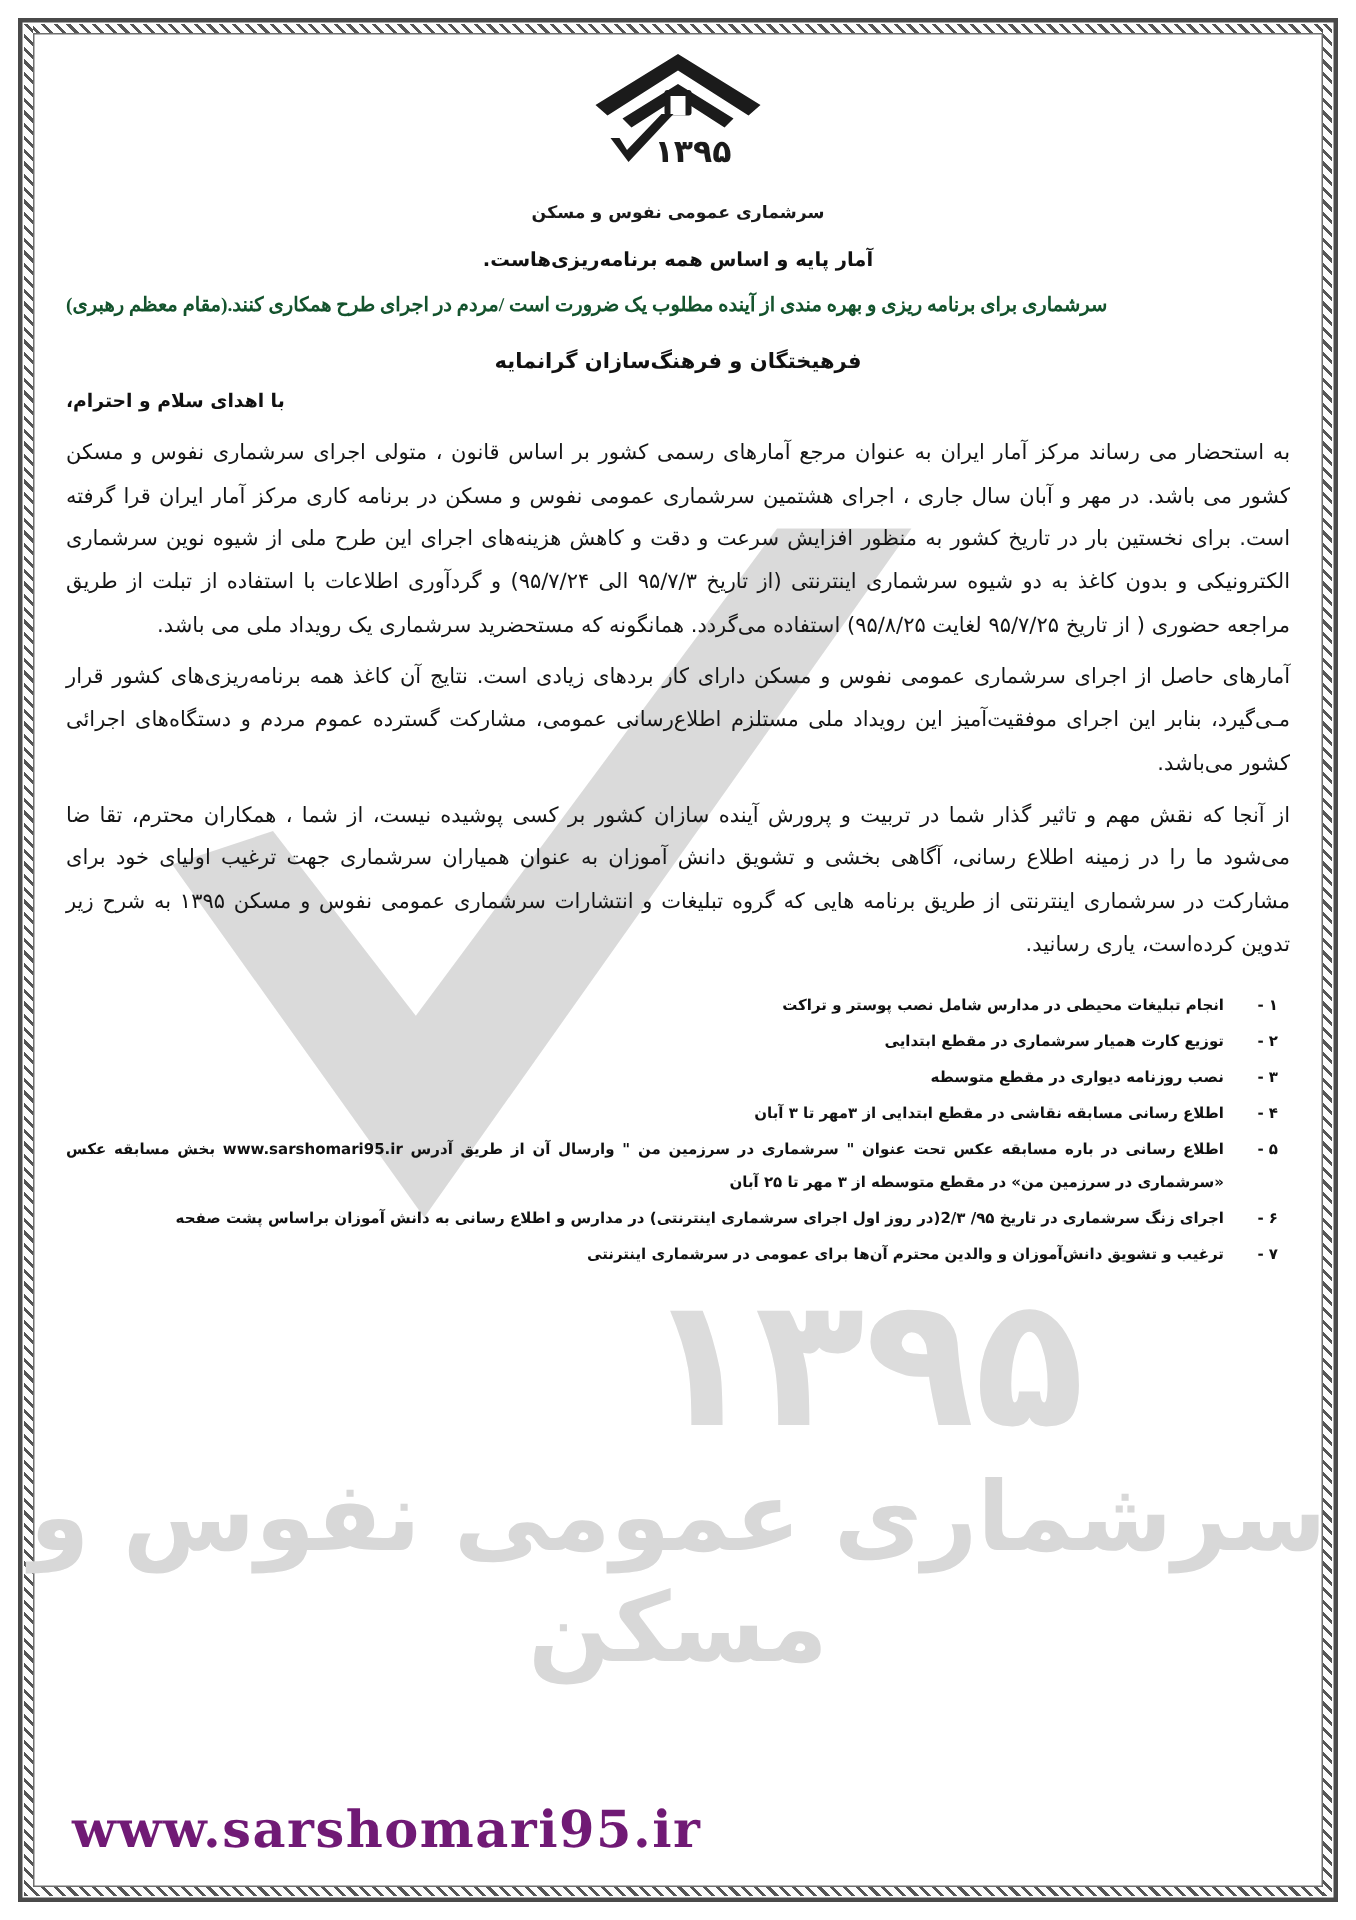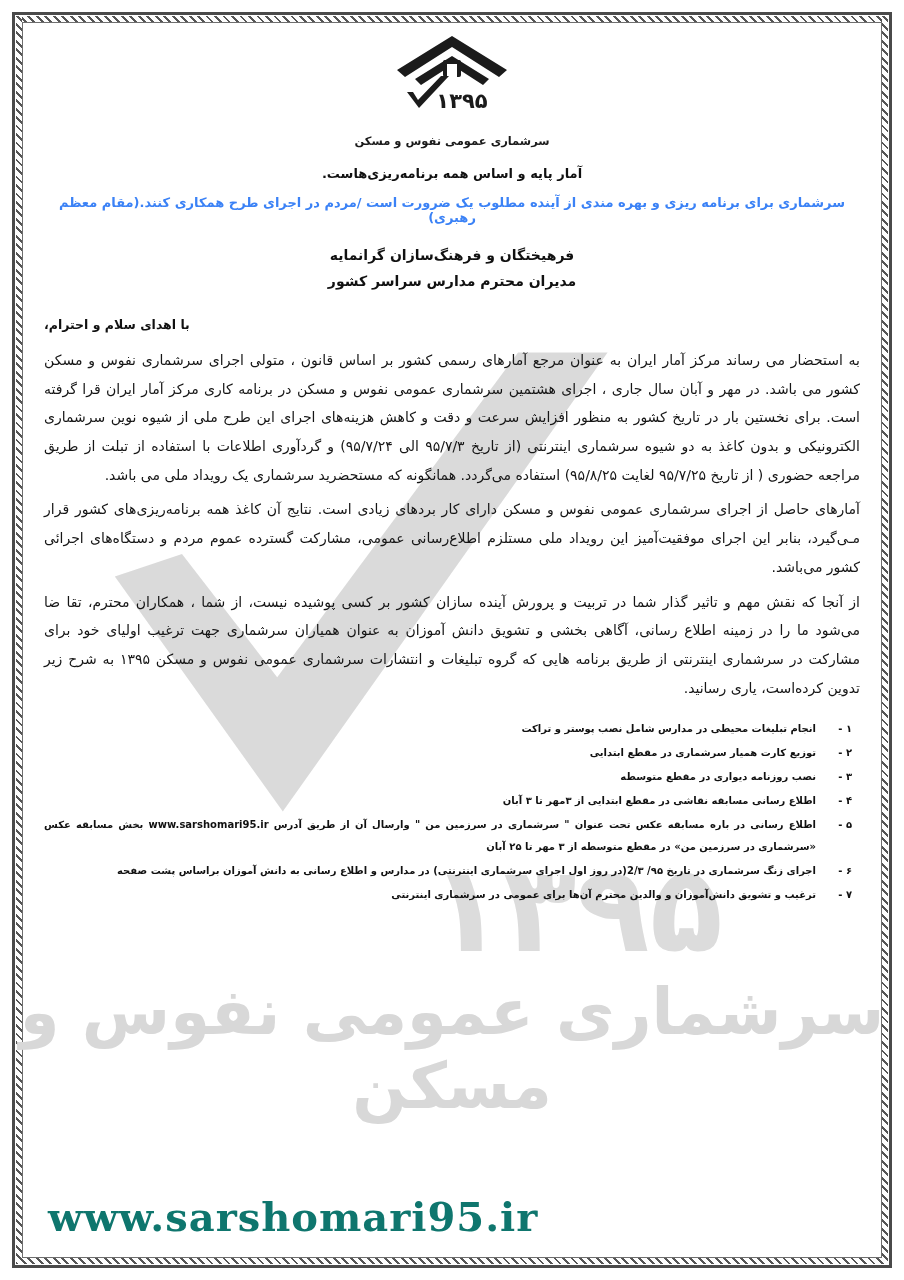--- a/index.html
+++ b/index.html
@@ -109,23 +109,24 @@
   .slogan {
     font-size: 13px;
     font-weight: bold;
     text-align: center;
     margin: 6px 0 14px 0;
     color: #111;
   }
   .slogan2 {
     font-size: 13px;
     font-weight: bold;
-    text-align: center;
+    text-align: left;
     margin: 0 0 22px 0;
-    color: #3b82f6;
+    color: #14532d;
+    font-family: Liberation Serif, serif;
   }
   .addressee {
     text-align: center;
     font-size: 14px;
     font-weight: bold;
     margin: 0 0 10px 0;
   }
   .addressee2 {
     text-align: center;
     font-size: 14px;
@@ -169,24 +170,24 @@
     top: 0;
     font-weight: bold;
   }
 
   
   .footer-url {
     position: absolute;
     left: 48px;
     bottom: 40px;
     font-family: "DejaVu Serif", "Liberation Serif", serif;
-    font-size: 40px;
+    font-size: 34px;
     font-weight: bold;
     letter-spacing: 1px;
-    color: #0f766e;
+    color: #701a75;
     direction: ltr;
   }
 </style>
 </head>
 <body>
 
 <div class="page">
 
   <div class="hatch-band hb-top"></div>
   <div class="hatch-band hb-bottom"></div>
@@ -214,21 +215,20 @@
     </svg>
     <div class="logo-caption">سرشماری عمومی نفوس و مسکن</div>
   </div>
 
   <div class="content">
 
     <div class="slogan">آمار پایه و اساس همه برنامه‌ریزی‌هاست.</div>
     <div class="slogan2">سرشماری برای برنامه ریزی و بهره مندی از آینده مطلوب یک ضرورت است /مردم در اجرای طرح همکاری کنند.(مقام معظم رهبری)</div>
 
     <div class="addressee">فرهیختگان و فرهنگ‌سازان گرانمایه</div>
-    <div class="addressee2">مدیران محترم مدارس سراسر کشور</div>
 
     <div class="greeting">با اهدای سلام و احترام،</div>
 
     <p class="body-par">به استحضار می رساند مرکز آمار ایران به عنوان مرجع آمارهای رسمی کشور بر اساس قانون ، متولی اجرای سرشماری نفوس و مسکن کشور می باشد. در مهر و آبان سال جاری ، اجرای هشتمین سرشماری عمومی نفوس و مسکن در برنامه کاری مرکز آمار ایران قرا گرفته است. برای نخستین بار در تاریخ کشور به منظور افزایش سرعت و دقت و کاهش هزینه‌های اجرای این طرح ملی از شیوه نوین سرشماری الکترونیکی و بدون کاغذ به دو شیوه سرشماری اینترنتی (از تاریخ ۹۵/۷/۳ الی ۹۵/۷/۲۴) و گردآوری اطلاعات با استفاده از تبلت از طریق مراجعه حضوری ( از تاریخ ۹۵/۷/۲۵ لغایت ۹۵/۸/۲۵) استفاده می‌گردد. همانگونه که مستحضرید سرشماری یک رویداد ملی می باشد.</p>
     <p class="body-par">آمارهای حاصل از اجرای سرشماری عمومی نفوس و مسکن دارای کار بردهای زیادی است. نتایج آن کاغذ همه برنامه‌ریزی‌های کشور قرار مـی‌گیرد، بنابر این اجرای موفقیت‌آمیز این رویداد ملی مستلزم اطلاع‌رسانی عمومی، مشارکت گسترده عموم مردم و دستگاه‌های اجرائی کشور می‌باشد.</p>
     <p class="body-par">از آنجا که نقش مهم و تاثیر گذار شما در تربیت و پرورش آینده سازان کشور بر کسی پوشیده نیست، از شما ، همکاران محترم، تقا ضا می‌شود ما را در زمینه اطلاع رسانی، آگاهی بخشی و تشویق دانش آموزان به عنوان همیاران سرشماری جهت ترغیب اولیای خود برای مشارکت در سرشماری اینترنتی از طریق برنامه هایی که گروه تبلیغات و انتشارات سرشماری عمومی نفوس و مسکن ۱۳۹۵ به شرح زیر تدوین کرده‌است، یاری رسانید.</p>
 
     <ol class="items">
       <li>انجام تبلیغات محیطی در مدارس شامل نصب پوستر و تراکت</li>
       <li>توزیع کارت همیار سرشماری در مقطع ابتدایی</li>

